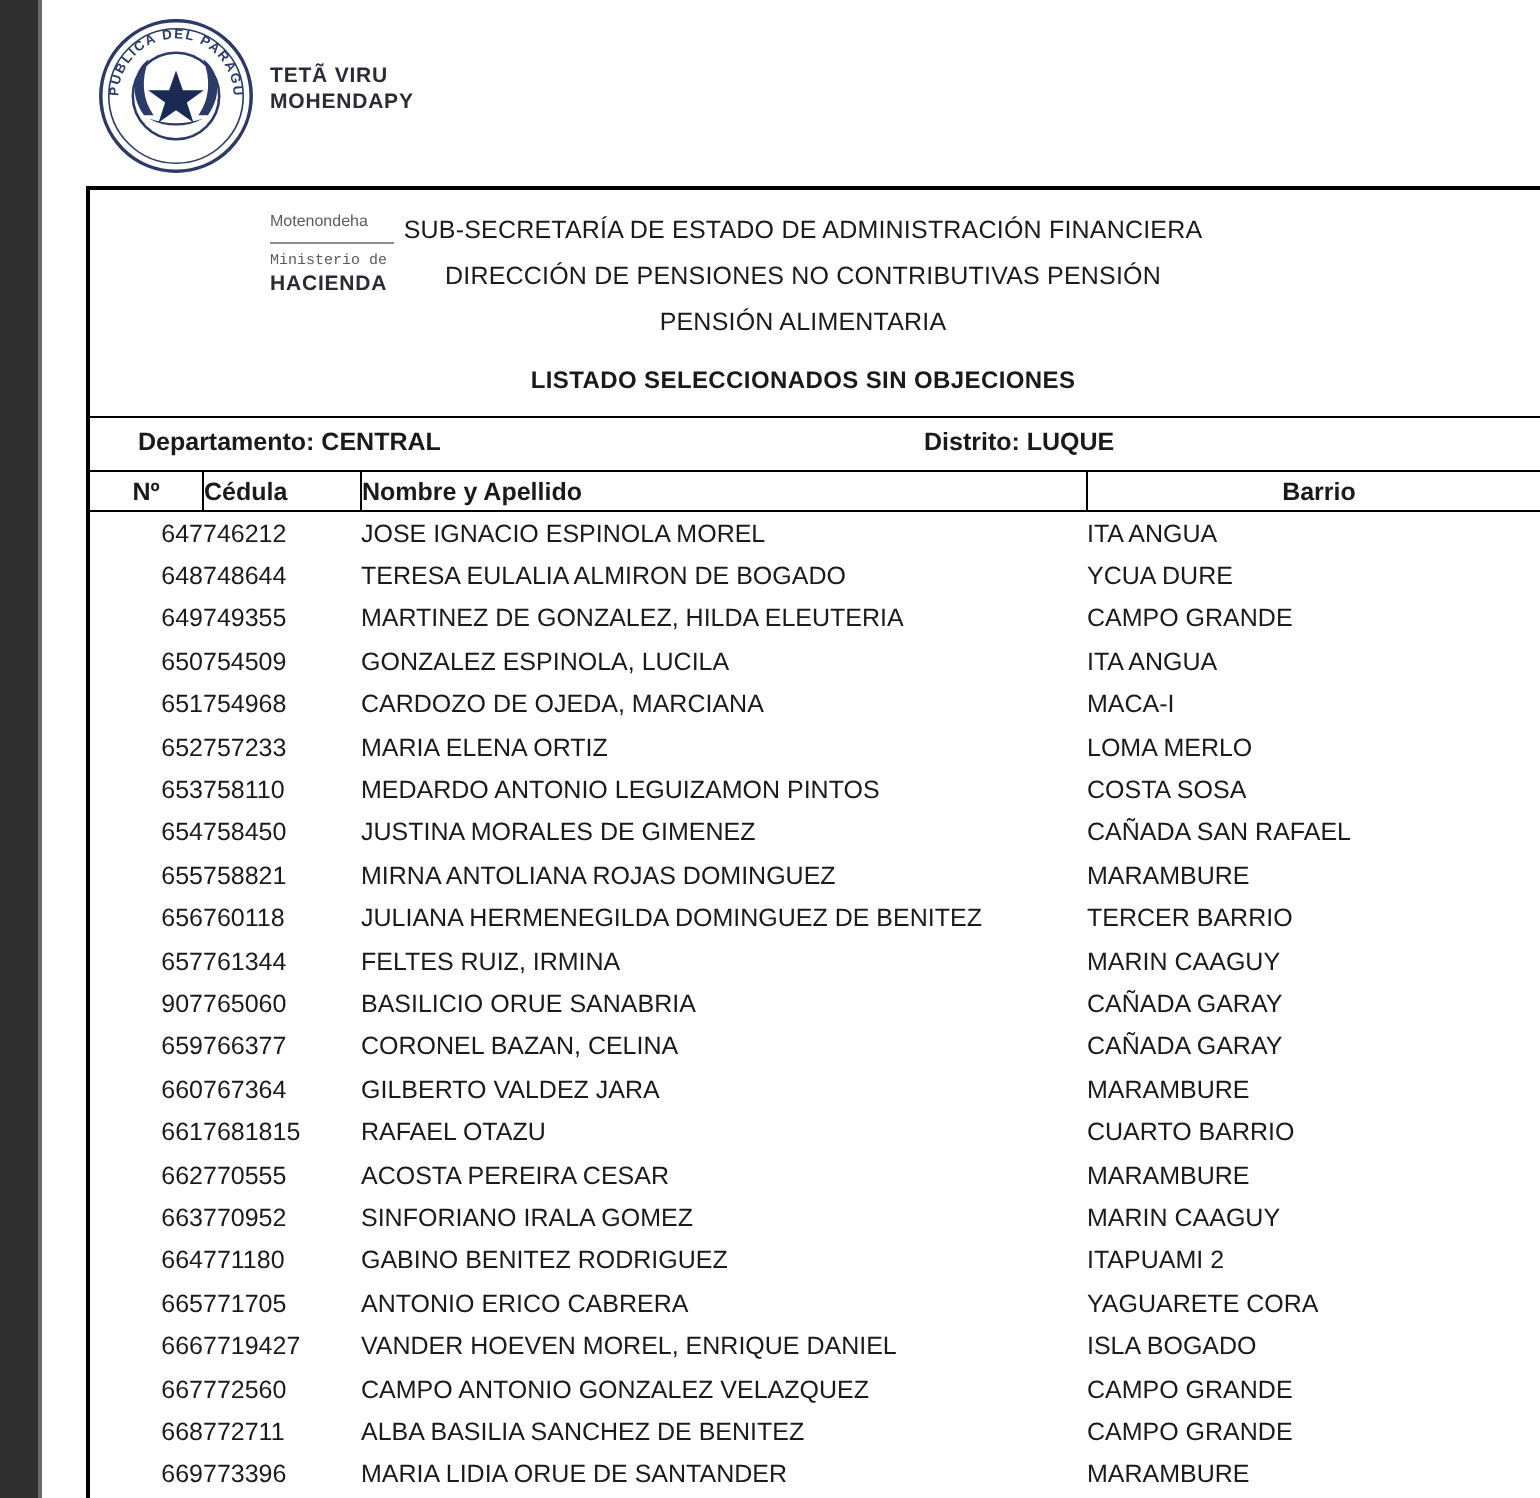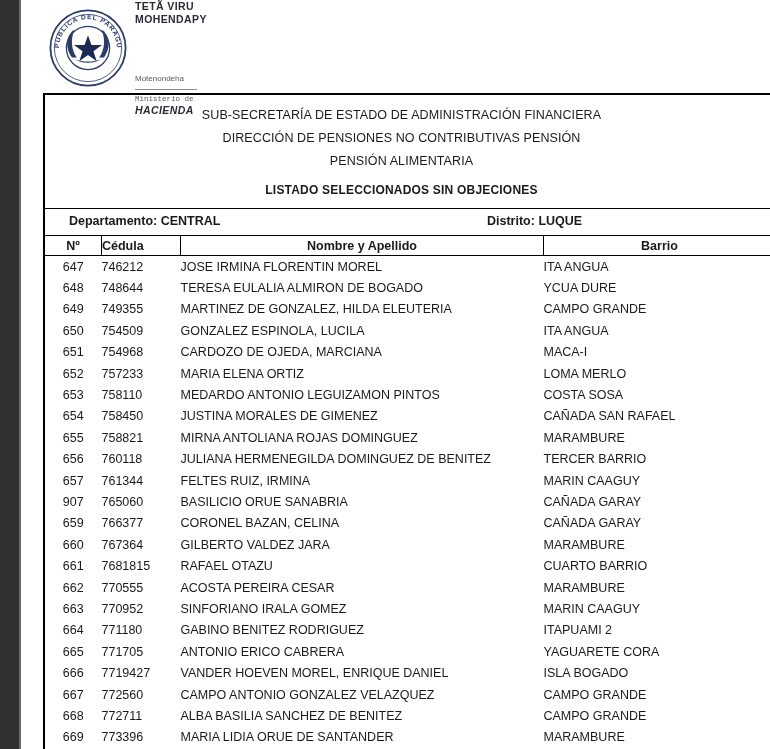--- a/index.html
+++ b/index.html
@@ -54,21 +54,21 @@
     width: 749px;
     height: 93px;
   }
   #seal {
     position: absolute;
     left: 27px; top: 8px;
     width: 80px; height: 80px;
   }
   #brand {
     position: absolute;
-    left: 114px; top: 0;
+    left: 114px; top: 32px;
     width: 130px;
   }
   .brand-l1 {
     font-size: 10.5px;
     font-weight: bold;
     color: #2b2b35;
     letter-spacing: 0.4px;
     line-height: 12.5px;
   }
   .brand-sub {
@@ -89,21 +89,20 @@
     color: #5a5a66;
     line-height: 10px;
     font-family: Liberation Mono, monospace;
   }
   .brand-hac {
     font-size: 10.5px;
     font-weight: bold;
     color: #2b2b35;
     letter-spacing: 0.4px;
     line-height: 12.5px;
-    font-style: italic;
   }
 
   
   #report {
     position: absolute;
     left: 22px; top: 93px;
     width: 727px;
     border-top: 2px solid #000;
     border-left: 2px solid #000;
     box-sizing: border-box;
@@ -137,21 +136,20 @@
     font-size: 12.5px;
     font-weight: bold;
     color: #1a1a1a;
   }
   .loc-dist {
     position: absolute;
     left: 417px; top: 5px;
     font-size: 12.5px;
     font-weight: bold;
     color: #1a1a1a;
-    margin-left: 25px;
   }
 
   
   #tbl {
     width: 100%;
     border-collapse: collapse;
     table-layout: fixed;
   }
   #tbl thead th {
     border-top: 1.5px solid #000;
@@ -159,34 +157,34 @@
     font-size: 12.5px;
     font-weight: bold;
     color: #1a1a1a;
     height: 19px;
     padding: 0;
     vertical-align: middle;
   }
   th.c-num   { width: 56px;  text-align: center; }
   th.c-ced   { width: 78px;  text-align: left; padding-left: 8px;
                border-left: 1.5px solid #000; }
-  th.c-nom   { width: 362px; text-align: center; padding-left: 8px;
+  th.c-nom   { width: 362px; text-align: left; padding-left: 8px;
                border-left: 1.5px solid #000; margin-left: 12px; }
   th.c-bar   { width: 231px; text-align: center;
                border-left: 1.5px solid #000; }
 
   #tbl tbody td {
     font-size: 12.5px;
     color: #1a1a1a;
     height: 21.4px;
     padding: 0;
     vertical-align: middle;
     white-space: nowrap;
   }
-  td.c-num { text-align: center; }
+  td.c-num { text-align: right; }
   td.c-ced { text-align: left; padding-left: 8px; }
   td.c-nom { text-align: left; padding-left: 8px; }
   td.c-bar { text-align: left; padding-left: 3px; }
 </style>
 </head>
 <body>
 
 <div id="viewer">
 
   <div id="gutter"></div>
@@ -245,21 +243,21 @@
             <th class="c-num">Nº</th>
             <th class="c-ced">Cédula</th>
             <th class="c-nom">Nombre y Apellido</th>
             <th class="c-bar">Barrio</th>
           </tr>
         </thead>
         <tbody id="tbody">
             <tr>
               <td class="c-num">647</td>
               <td class="c-ced">746212</td>
-              <td class="c-nom">JOSE IRMINA FLORENTIN MOREL</td>
+              <td class="c-nom">JOSE IGNACIO ESPINOLA MOREL</td>
               <td class="c-bar">ITA ANGUA</td>
             </tr>
             <tr>
               <td class="c-num">648</td>
               <td class="c-ced">748644</td>
               <td class="c-nom">TERESA EULALIA ALMIRON DE BOGADO</td>
               <td class="c-bar">YCUA DURE</td>
             </tr>
             <tr>
               <td class="c-num">649</td>

